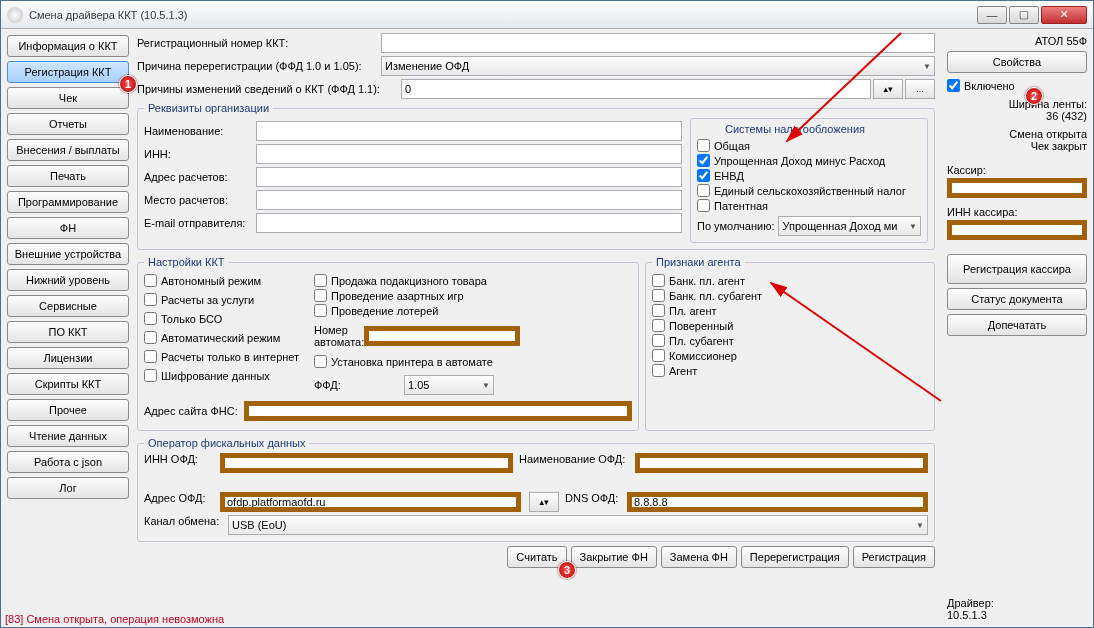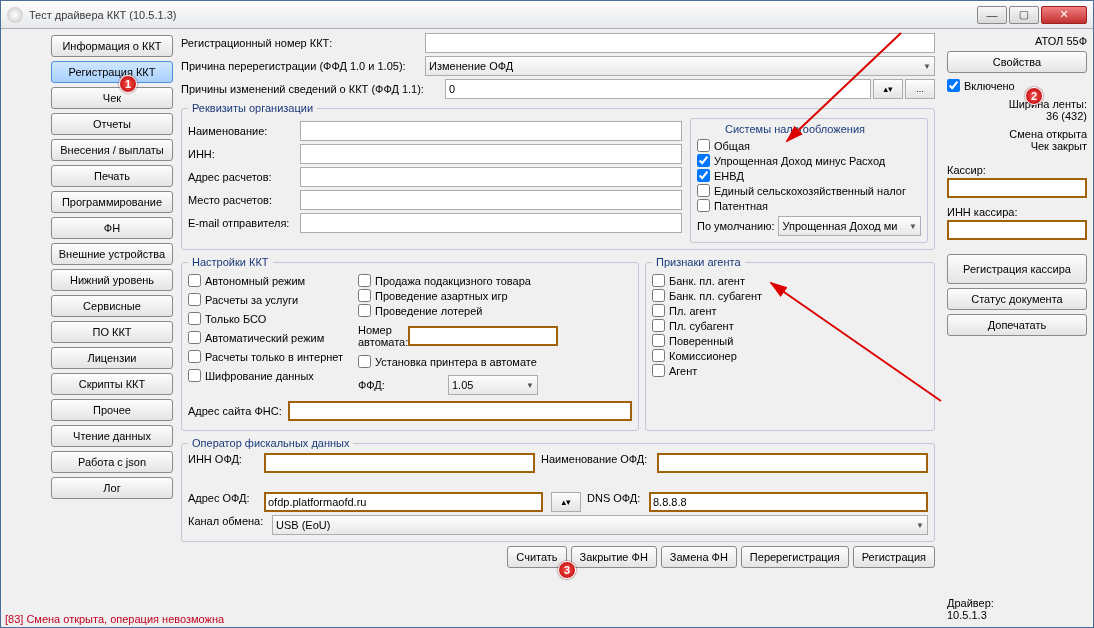--- a/index.html
+++ b/index.html
@@ -4,21 +4,21 @@
 <style>
   * { box-sizing: border-box; font-family: Tahoma, sans-serif; font-size: 11px; }
   body { margin: 0; background: #fff; }
   .window { width: 1094px; height: 628px; border: 1px solid #4a6d9c; background: #f0f0f0; position: relative; }
   .titlebar { height: 28px; background: linear-gradient(#fdfdfd,#e6e9ec); border-bottom: 1px solid #b0b0b0; display: flex; align-items: center; padding: 0 6px; }
   .titlebar .ticon { width: 16px; height: 16px; border-radius: 50%; background: radial-gradient(#fff,#c0c0c0); margin-right: 6px; }
   .titlebar .title { flex: 1; color: #3a3a3a; }
   .winbtns { display: flex; gap: 2px; }
   .winbtn { width: 30px; height: 18px; border: 1px solid #8a8a8a; border-radius: 2px; background: linear-gradient(#f8f8f8,#d8d8d8); display: flex; align-items: center; justify-content: center; color: #333; }
   .winbtn.close { background: linear-gradient(#f08080,#c23030); color: #fff; border-color: #a02020; width: 46px; }
-  .content { position: absolute; top: 28px; left: 0; right: 0; bottom: 0; display: flex; padding-left: 44px; }
+  .content { position: absolute; top: 28px; left: 0; right: 0; bottom: 0; display: flex; }
   .leftcol { width: 134px; padding: 6px; display: flex; flex-direction: column; gap: 4px; }
   .lbtn { height: 22px; border: 1px solid #8a8a8a; border-radius: 3px; background: linear-gradient(#fdfdfd,#e4e4e4); display: flex; align-items: center; justify-content: center; cursor: pointer; }
   .lbtn.active { background: linear-gradient(#cfe6ff,#a9d1ff); border-color: #4d90d9; }
   .midcol { flex: 1; padding: 4px 6px 2px 2px; position: relative; }
   .rightcol { width: 152px; padding: 6px; display: flex; flex-direction: column; }
   .row { display: flex; align-items: center; margin-bottom: 3px; min-height: 20px; }
   .lbl { width: 244px; text-align: left; }
   .tinput { flex: 1; height: 20px; border: 1px solid #abadb3; background: #fff; padding: 0 3px; }
   .select { flex: 1; height: 20px; border: 1px solid #abadb3; background: linear-gradient(#fdfdfd,#e8e8e8); padding: 0 3px; display: flex; align-items: center; justify-content: space-between; }
   .select .arrow { font-size: 8px; color: #555; }
@@ -35,29 +35,29 @@
   .kktcol { display: flex; flex-direction: column; gap: 2px; }
   .spinbtn { width: 30px; height: 20px; border: 1px solid #abadb3; background: linear-gradient(#fdfdfd,#e4e4e4); display: flex; align-items: center; justify-content: center; margin-left: 2px; font-size: 9px; }
   .botbtns { display: flex; gap: 4px; justify-content: flex-end; margin-top: 4px; }
   .btn { height: 22px; padding: 0 8px; border: 1px solid #8a8a8a; border-radius: 3px; background: linear-gradient(#fdfdfd,#e4e4e4); display: flex; align-items: center; cursor: pointer; }
   .rlabel { text-align: right; color: #000; }
   .rbtn { height: 22px; border: 1px solid #8a8a8a; border-radius: 3px; background: linear-gradient(#fdfdfd,#e4e4e4); display: flex; align-items: center; justify-content: center; margin-top: 4px; cursor: pointer; }
   .status { position: absolute; left: 4px; bottom: 2px; color: #c00020; }
   .badge { position: absolute; width: 18px; height: 18px; border-radius: 50%; background: radial-gradient(#ff5050,#b00000); border: 1px solid #fff; box-shadow: 0 0 2px #700; color: #fff; font-weight: bold; display: flex; align-items: center; justify-content: center; z-index: 50; font-size: 11px; }
   svg.arrows { position: absolute; top: 0; left: 0; pointer-events: none; z-index: 40; }
   .smlabel { width: 100px; }
-  .halfinp { height: 20px; border: 2px solid #a16207; background: #fff; }
+  .halfinp { height: 20px; border: 5px solid #a16207; background: #fff; }
 </style>
 </head>
 <body>
 
 <div class="window">
   <div class="titlebar">
     <div class="ticon"></div>
-    <div class="title">Тест драйвера ККТ (10.5.1.3)</div>
+    <div class="title">Смена драйвера ККТ (10.5.1.3)</div>
     <div class="winbtns">
       <div class="winbtn">—</div>
       <div class="winbtn">▢</div>
       <div class="winbtn close">✕</div>
     </div>
   </div>
 
   <div class="content">
     <div class="leftcol" id="leftnav">
         <div class="lbtn">Информация о ККТ</div>
@@ -236,25 +236,25 @@
               <label class="chk">
                 <input type="checkbox" style="">
                 <span>Банк. пл. субагент</span>
               </label>
               <label class="chk">
                 <input type="checkbox" style="">
                 <span>Пл. агент</span>
               </label>
               <label class="chk">
                 <input type="checkbox" style="">
+                <span>Поверенный</span>
+              </label>
+              <label class="chk">
+                <input type="checkbox" style="">
                 <span>Пл. субагент</span>
-              </label>
-              <label class="chk">
-                <input type="checkbox" style="">
-                <span>Поверенный</span>
               </label>
               <label class="chk">
                 <input type="checkbox" style="">
                 <span>Комиссионер</span>
               </label>
               <label class="chk">
                 <input type="checkbox" style="">
                 <span>Агент</span>
               </label>
             </div>

